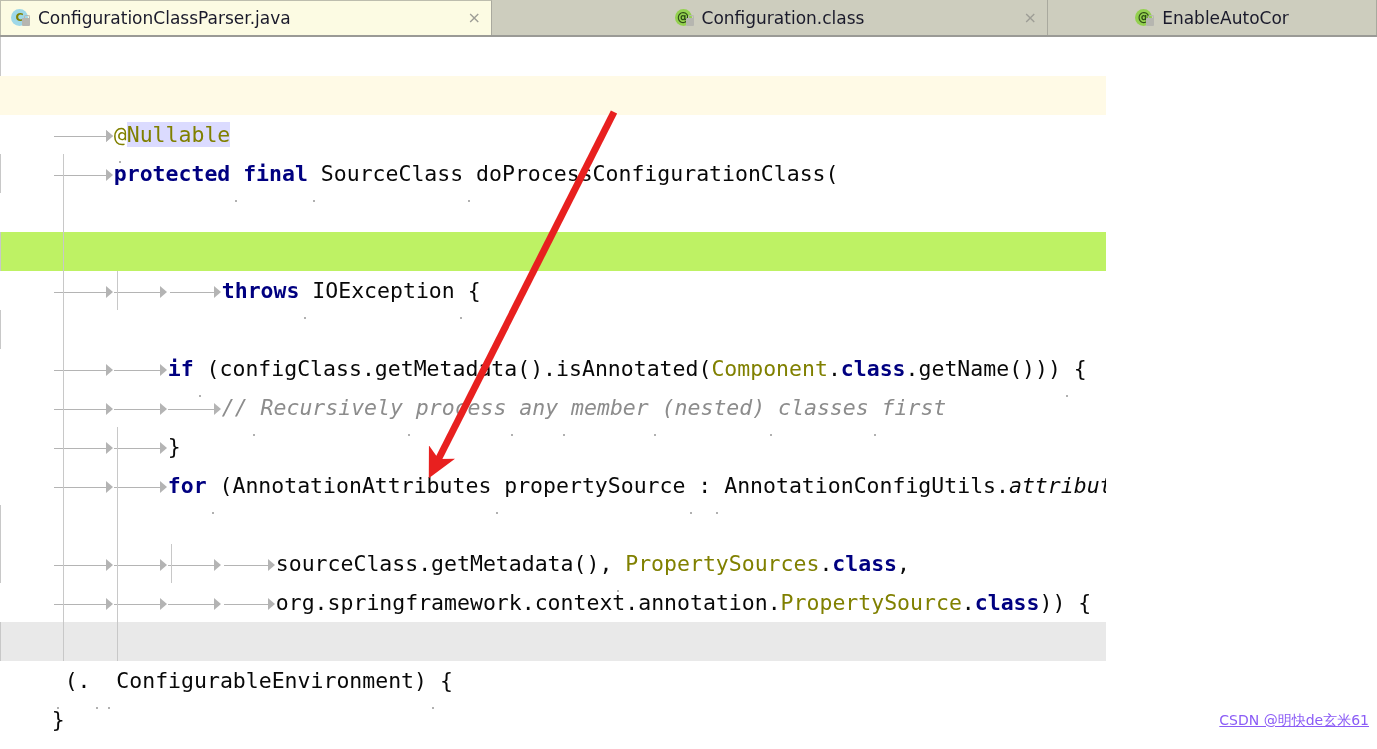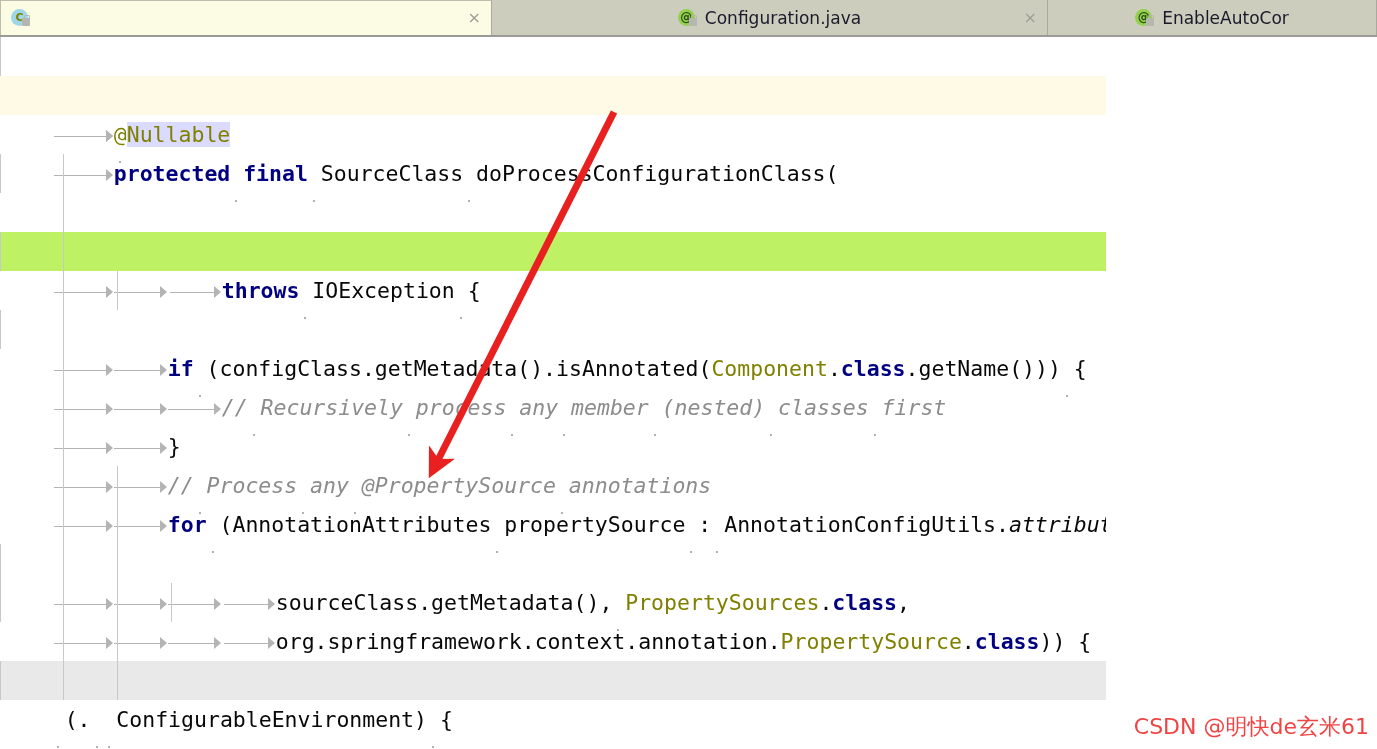--- a/index.html
+++ b/index.html
@@ -184,45 +184,47 @@
     width: 1377px; height: 749px;
     pointer-events: none;
   }
 
   
   #watermark {
     position: absolute;
     right: 8px;
     top: 712px;
     font-family: "DejaVu Sans", sans-serif;
-    font-size: 22px;
-    color: #ef4444;
+    font-size: 14px;
+    color: #8b5cf6;
     white-space: nowrap;
+    text-decoration: underline;
   }
 </style>
 </head>
 <body>
 
 <div id="tabbar">
 
   <div class="tab active" id="tab0">
     <span class="tab-icon">
       <span class="icon-circle cls">C</span>
       <span class="icon-lock"></span>
     </span>
+    <span class="tab-label">ConfigurationClassParser.java</span>
     <span class="tab-close">×</span>
   </div>
 
   <div class="tab" id="tab1">
     <span class="tab-inner">
       <span class="tab-icon">
         <span class="icon-circle ann">@</span>
         <span class="icon-lock"></span>
       </span>
-      <span class="tab-label">Configuration.java</span>
+      <span class="tab-label">Configuration.class</span>
     </span>
     <span class="tab-close">×</span>
   </div>
 
   <div class="tab" id="tab2">
     <span class="tab-inner">
       <span class="tab-icon">
         <span class="icon-circle ann">@</span>
         <span class="icon-lock"></span>
       </span>
@@ -274,24 +276,20 @@
   <div class="line">
     <span class="guide" style="left:0px"></span>
     <span class="guide" style="left:63px"></span>
     <span class="tabmark" style="width:62px"></span><span class="tabmark bar" style="width:54px"></span>}
   </div>
 
   <div class="line">
     <span class="guide" style="left:63px"></span>
   </div>
 
-  <div class="line">
-    <span class="guide" style="left:63px"></span>
-    <span class="tabmark" style="width:62px"></span><span class="tabmark bar" style="width:54px"></span><span class="cmt">//<span class="sp"></span>Process<span class="sp"></span>any<span class="sp"></span>@PropertySource<span class="sp"></span>annotations</span>
-  </div>
 
   <div class="line">
     <span class="guide" style="left:63px"></span>
     <span class="tabmark" style="width:62px"></span><span class="tabmark bar" style="width:54px"></span><span class="kw">for</span><span class="sp"></span>(AnnotationAttributes<span class="sp"></span>propertySource<span class="sp"></span>:<span class="sp"></span>AnnotationConfigUtils.<span class="stat">attributesForRepeatable</span>(
   </div>
 
   <div class="line">
     <span class="guide" style="left:63px"></span>
     <span class="guide" style="left:117px"></span>
     <span class="tabmark" style="width:62px"></span><span class="tabmark bar" style="width:54px"></span><span class="tabmark bar" style="width:54px"></span><span class="tabmark" style="width:54px"></span>sourceClass.getMetadata(),<span class="sp"></span><span class="cls">PropertySources</span>.<span class="kw">class</span>,

